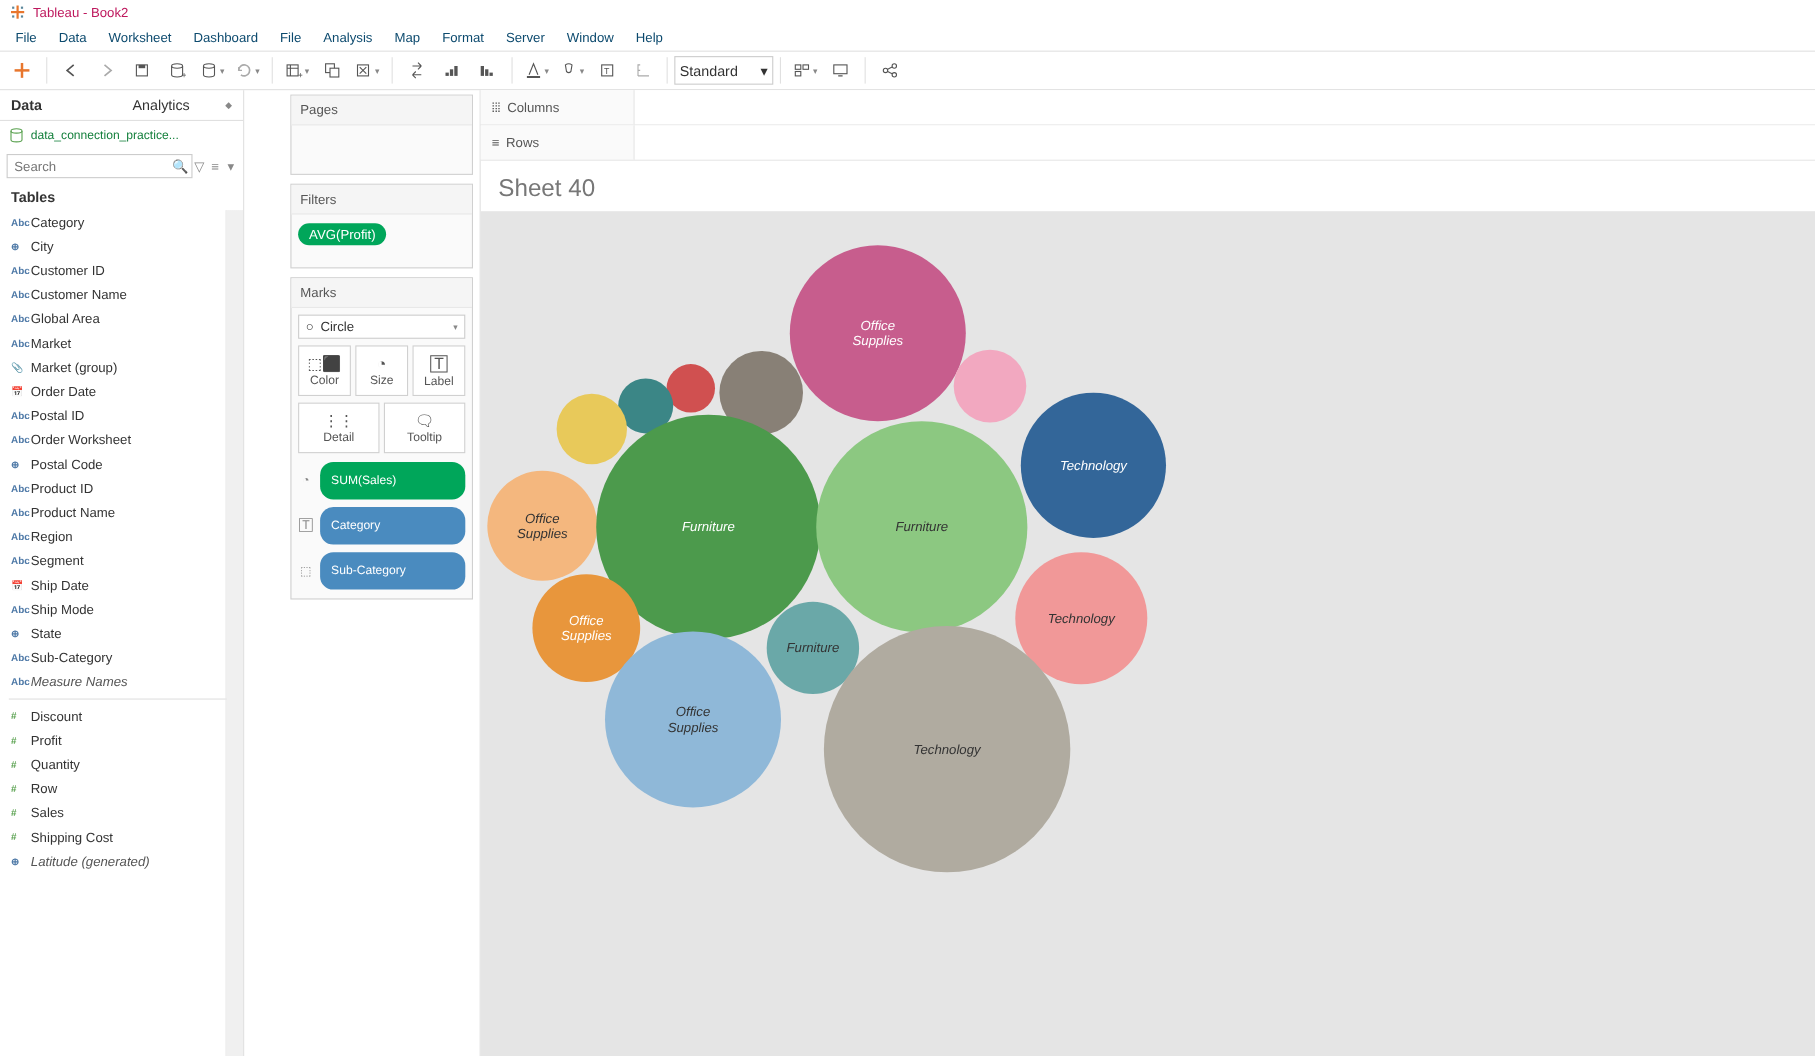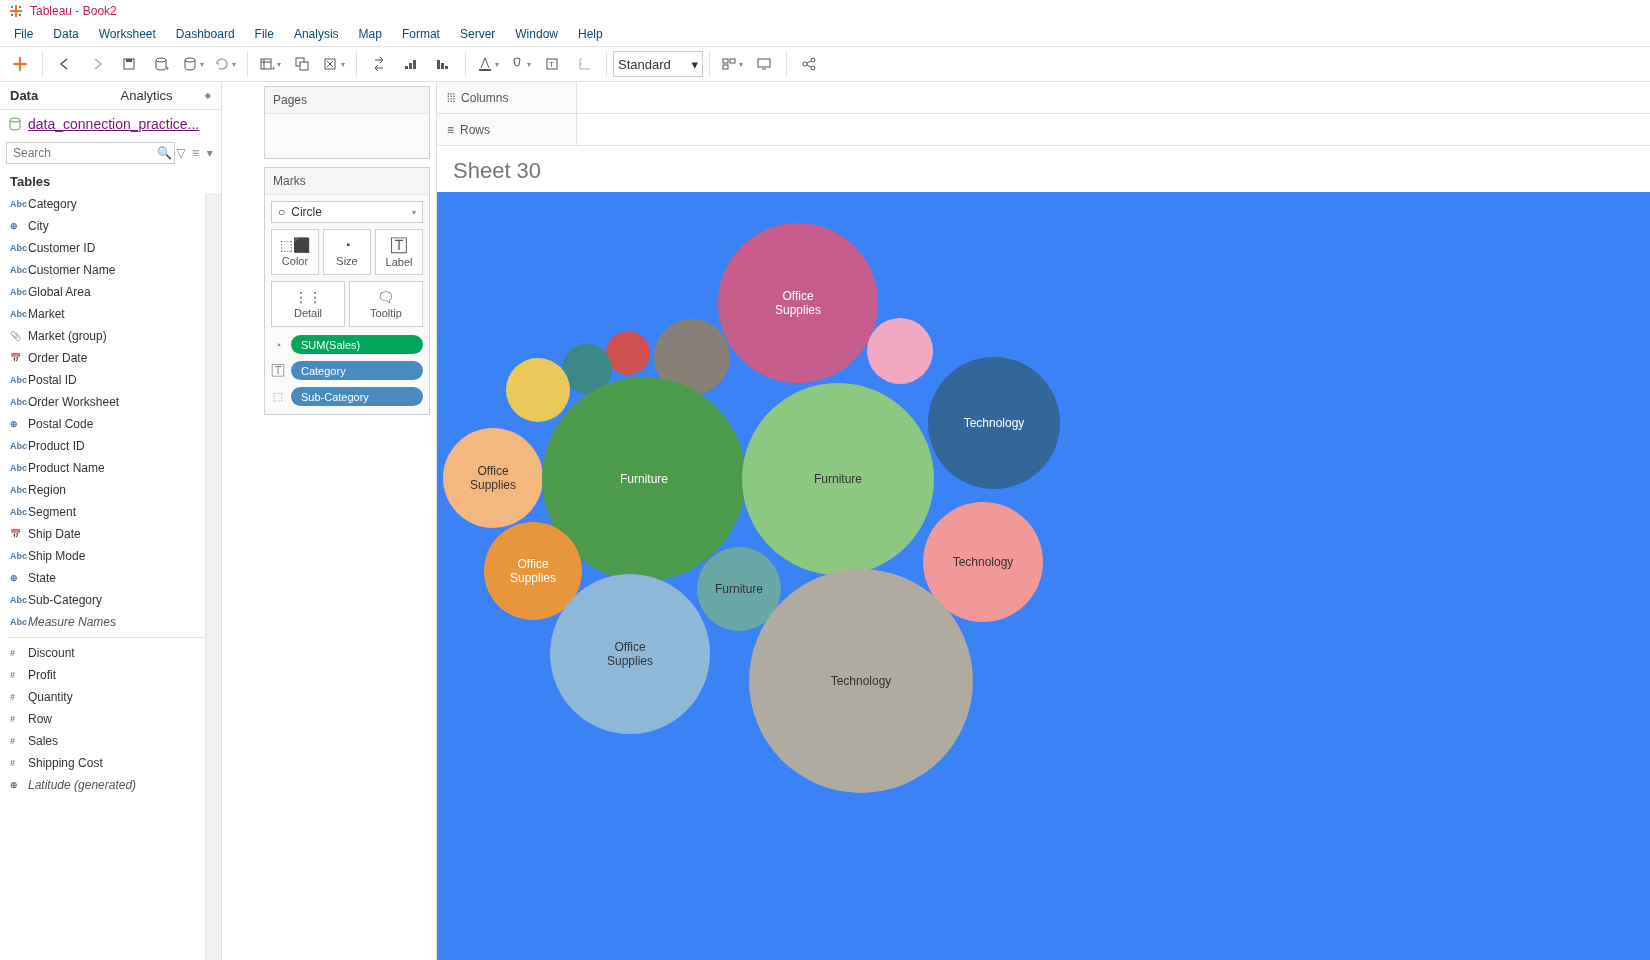--- a/index.html
+++ b/index.html
@@ -18,21 +18,21 @@
 .toolbar .tb-dropdown .caret { margin-left: auto; }
 .dd-caret { font-size: 8px; color: #888; margin-left: 2px; }
 
 .main { display: flex; height: calc(100% - 82px); }
 
 .data-pane { width: 222px; border-right: 1px solid #e0e0e0; display: flex; flex-direction: column; }
 .data-tabs { display: flex; border-bottom: 1px solid #e0e0e0; }
 .data-tab { flex: 1; padding: 6px 10px; font-size: 13px; cursor: pointer; display: flex; align-items: center; }
 .data-tab.active { font-weight: bold; }
 .data-tab .caret { margin-left: auto; font-size: 8px; color: #888; }
-.data-source { padding: 6px 8px; display: flex; align-items: center; font-size: 14px; color: #701a75; text-decoration: underline; }
+.data-source { padding: 6px 8px; display: flex; align-items: center; font-size: 11px; color: #15803d; }
 .data-source .ds-icon { width: 14px; height: 14px; margin-right: 6px; }
 .search-row { display: flex; align-items: center; padding: 4px 6px; gap: 4px; }
 .search-row input { flex: 1; border: 1px solid #ccc; padding: 3px 6px 3px 6px; font-size: 12px; height: 22px; }
 .search-row .mini-icon { width: 18px; height: 18px; display: flex; align-items: center; justify-content: center; color: #888; cursor: pointer; }
 .tables-header { font-weight: bold; padding: 6px 10px 4px; font-size: 13px; }
 .field-list { overflow-y: auto; flex: 1; position: relative; }
 .field-item { display: flex; align-items: center; padding: 2px 10px; height: 22px; cursor: pointer; font-size: 12px; }
 .field-item .ficon { width: 18px; font-size: 9px; font-weight: bold; display: flex; align-items: center; }
 .field-item .fname { color: #333; }
 .field-item.italic .fname { font-style: italic; color: #555; }
@@ -53,28 +53,28 @@
 .pill.blue { background: #4a8bbf; }
 .marks-select { display: flex; align-items: center; border: 1px solid #ccc; background: #fff; padding: 3px 6px; font-size: 12px; cursor: pointer; }
 .marks-select .caret { margin-left: auto; font-size: 8px; color: #888; }
 .marks-grid { display: flex; gap: 4px; margin-top: 6px; }
 .marks-cell { flex: 1; border: 1px solid #d0d0d0; background: #fff; height: 46px; display: flex; flex-direction: column; align-items: center; justify-content: center; cursor: pointer; font-size: 11px; color: #555; gap: 2px; }
 .marks-cell .mc-icon { font-size: 14px; }
 .marks-grid.two .marks-cell { flex: 0 0 calc(50% - 2px); }
 .marks-pills { margin-top: 6px; display: flex; flex-direction: column; gap: 3px; }
 .mark-pill-row { display: flex; align-items: center; gap: 6px; }
 .mark-pill-row .mp-icon { width: 14px; text-align: center; color: #888; font-size: 11px; }
-.mark-pill-row .pill { flex: 1; height: 19px; font-size: 11px; }
+.mark-pill-row .pill { flex: 1; height: 34px; font-size: 11px; }
 
 .viz-pane { flex: 1; display: flex; flex-direction: column; border-left: 1px solid #e0e0e0; }
 .shelf-row { display: flex; height: 32px; border-bottom: 1px solid #e0e0e0; }
 .shelf-label { width: 140px; display: flex; align-items: center; padding: 0 10px; font-size: 12px; color: #555; border-right: 1px solid #e0e0e0; background: #fafafa; gap: 6px; }
 .shelf-drop { flex: 1; background: #fff; }
 .sheet-title { padding: 12px 16px 8px; font-size: 22px; color: #777; font-weight: normal; }
-.viz-canvas { flex: 1; position: relative; background: #3b82f6; }
+.viz-canvas { flex: 1; position: relative; background: #e5e5e5; font-style: italic; }
 .bubble { position: absolute; border-radius: 50%; display: flex; align-items: center; justify-content: center; text-align: center; font-size: 12px; color: #fff; line-height: 1.2; }
 .bubble.dark-text { color: #333; }
 
 svg { display: block; }
 </style>
 </head>
 <body>
 
 <div class="titlebar">
   <svg class="logo" viewBox="0 0 16 16">
@@ -390,20 +390,26 @@
       <div class="scroll-hint"></div>
     </div>
   </div>
 
   <div class="cards-pane">
     <div class="card">
       <div class="card-title">Pages</div>
       <div class="card-body" style="height:44px;"></div>
     </div>
     <div class="card">
+      <div class="card-title">Filters</div>
+      <div class="card-body" style="min-height:48px;">
+        <div class="pill green">AVG(Profit)</div>
+      </div>
+    </div>
+    <div class="card">
       <div class="card-title">Marks</div>
       <div class="card-body">
         <div class="marks-select">
           <span style="margin-right:6px;">○</span>
           <span>Circle</span>
           <span class="caret">▾</span>
         </div>
         <div class="marks-grid">
           <div class="marks-cell">
               <span class="mc-icon">⬚⬛</span>
@@ -454,21 +460,21 @@
         </div>
       <div class="shelf-drop"></div>
     </div>
     <div class="shelf-row">
       <div class="shelf-label">
           <span>≡</span>
           <span>Rows</span>
         </div>
       <div class="shelf-drop"></div>
     </div>
-    <div class="sheet-title">Sheet 30</div>
+    <div class="sheet-title">Sheet 40</div>
     <div class="viz-canvas" id="bubble-canvas">
         <div class="bubble" style="left: 281px; top: 31px; width: 160px; height: 160px; background: rgb(199, 93, 141);">
           <span>Office<br>Supplies</span>
         </div>
         <div class="bubble dark-text" style="left: 430px; top: 126px; width: 66px; height: 66px; background: rgb(242, 168, 192);"></div>
         <div class="bubble" style="left: 217px; top: 127px; width: 76px; height: 76px; background: rgb(136, 128, 118);"></div>
         <div class="bubble" style="left: 169px; top: 139px; width: 44px; height: 44px; background: rgb(208, 80, 80);"></div>
         <div class="bubble" style="left: 125px; top: 152px; width: 50px; height: 50px; background: rgb(59, 134, 134);"></div>
         <div class="bubble dark-text" style="left: 69px; top: 166px; width: 64px; height: 64px; background: rgb(232, 201, 90);"></div>
         <div class="bubble dark-text" style="left: 6px; top: 236px; width: 100px; height: 100px; background: rgb(244, 183, 126);">

